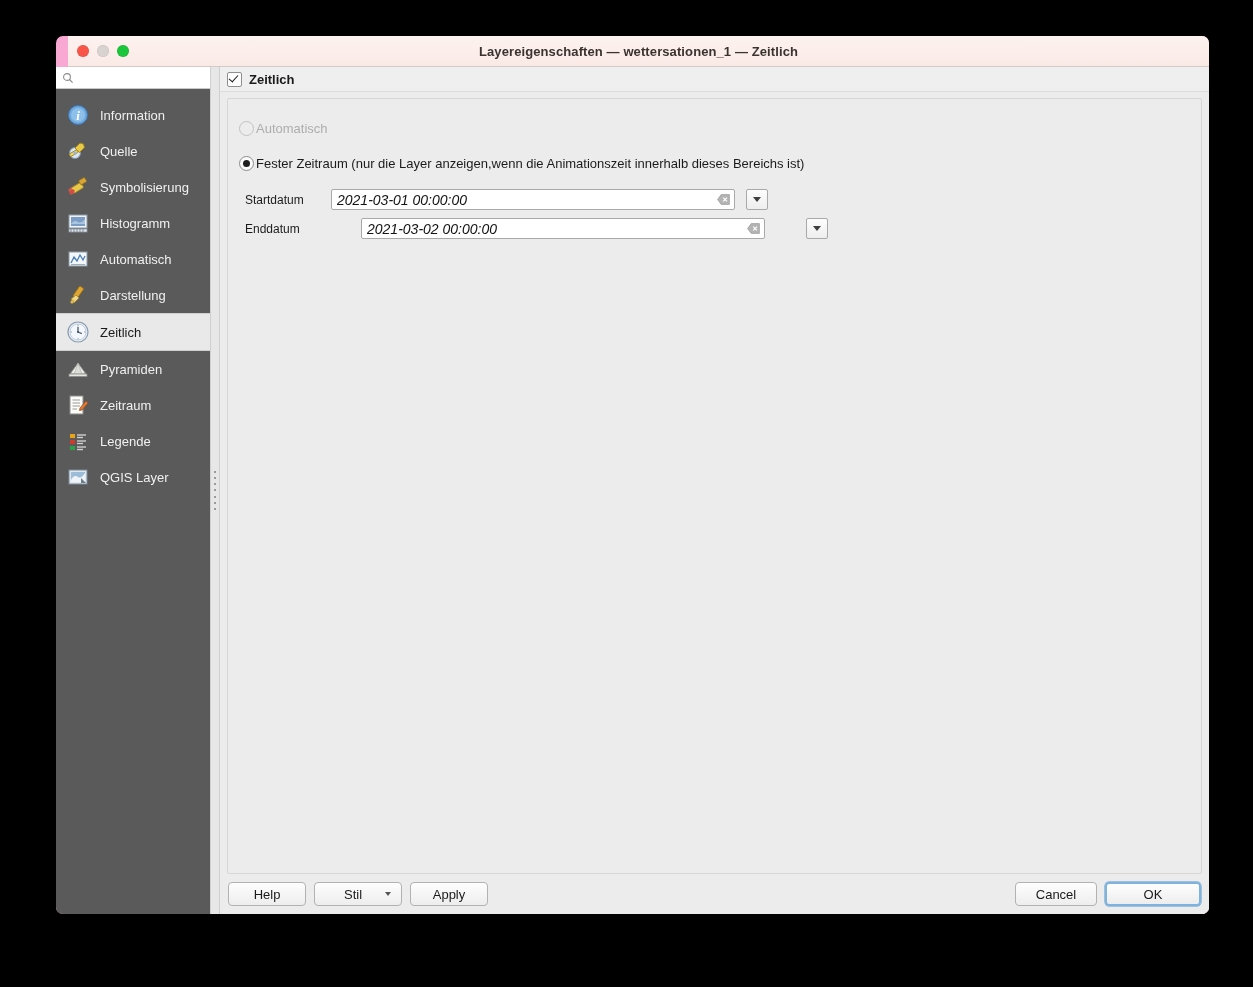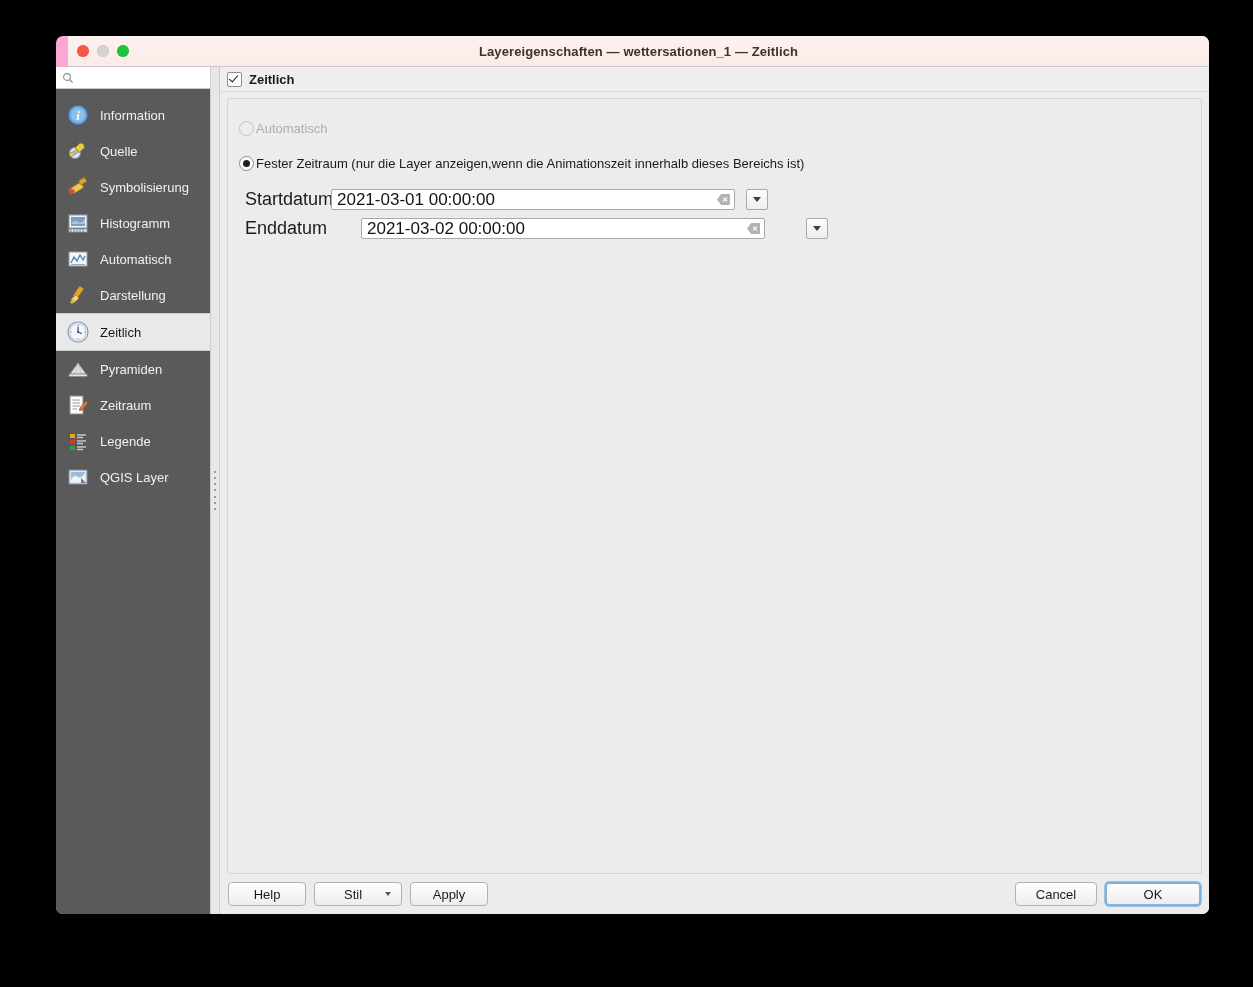--- a/index.html
+++ b/index.html
@@ -241,42 +241,43 @@
   .field-row {
     display: flex;
     align-items: center;
     gap: 8px;
     padding-left: 17px;
   }
   #row-start { margin-top: 18px; }
   #row-end { margin-top: 8px; gap: 38px; }
 
   .field-label {
-    font-size: 18px;
+    font-size: 12px;
     color: #1b1b1b;
     width: 78px;
     text-align: left;
   }
   .datetime-edit {
     width: 404px;
     height: 21px;
     background: #ffffff;
     border: 1px solid #a9a9a9;
     border-radius: 2px;
     display: flex;
     align-items: center;
     padding: 0 4px 0 5px;
     box-sizing: border-box;
   }
   .datetime-value {
     flex: 1;
-    font-size: 17px;
+    font-size: 14px;
     color: #131313;
     white-space: nowrap;
     overflow: hidden;
+    font-style: italic;
   }
   .clear-btn {
     width: 13px; height: 13px;
     flex: 0 0 13px;
     display: flex; align-items: center; justify-content: center;
   }
   .dropdown-btn {
     width: 22px; height: 21px;
     margin-left: 3px;
     background: linear-gradient(to bottom, #fdfdfd, #eeeeee);

